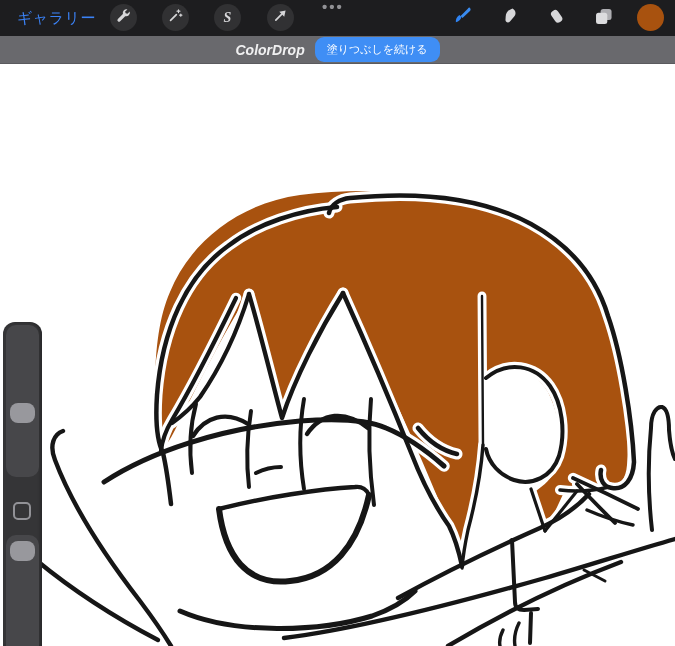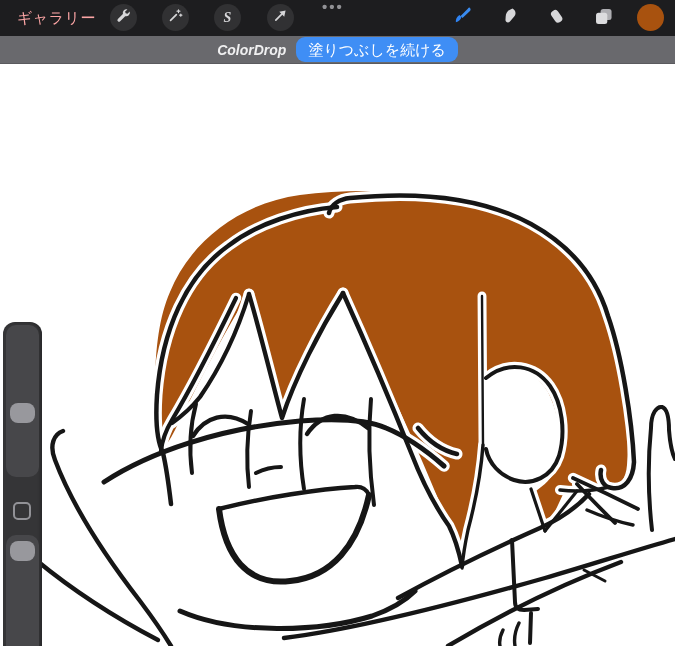--- a/index.html
+++ b/index.html
@@ -4,36 +4,36 @@
 <style>
   * { margin:0; padding:0; box-sizing:border-box; }
   html,body { width:675px; height:646px; overflow:hidden; background:#fff;
               font-family:"Liberation Sans", sans-serif; }
   .stage { position:relative; width:675px; height:646px; background:#fff; }
 
   
   .topbar { position:absolute; left:0; top:0; width:675px; height:36px;
             background:#1d1d1f; z-index:30; }
   .gallery-label { position:absolute; left:17px; top:0; height:36px; line-height:36px;
-                   color:#fca5a5; font-size:15px; letter-spacing:.5px; cursor:default; }
+                   color:#3b82f6; font-size:15px; letter-spacing:.5px; cursor:default; }
   .tool-circle { position:absolute; top:4px; width:27px; height:27px; border-radius:50%;
                  background:#313133; display:flex; align-items:center; justify-content:center; }
   .tool-plain  { position:absolute; top:3px; width:30px; height:30px;
                  display:flex; align-items:center; justify-content:center; }
   .more-dots { position:absolute; left:322px; top:-2px; color:#919195; font-size:15px;
                letter-spacing:2px; font-weight:bold; }
   .color-swatch { position:absolute; left:637px; top:4px; width:27px; height:27px;
                   border-radius:50%; }
 
   
   .colordrop-bar { position:absolute; left:0; top:36px; width:675px; height:28px;
                    background:#69696d; z-index:29; display:flex; align-items:center;
                    justify-content:center; gap:10px; border-bottom:1px solid #5a5a5e; }
   .colordrop-title { color:#f0f0f1; font-size:14px; font-weight:bold;font-style:italic; }
-  .colordrop-btn { color:#fff; font-size:15px; line-height:17px; padding:4px 12px;
+  .colordrop-btn { color:#fff; font-size:11px; line-height:17px; padding:4px 12px;
                    border-radius:9px; border:none; cursor:pointer; }
 
   
   .canvas-area { position:absolute; left:0; top:64px; width:675px; height:582px;
                  background:#fff; z-index:1; }
   .canvas-area svg { display:block; }
 
   
   .side-ui { position:absolute; left:3px; top:322px; width:39px; height:324px;
              background:#353537; border-radius:12px 12px 0 0; z-index:20;

